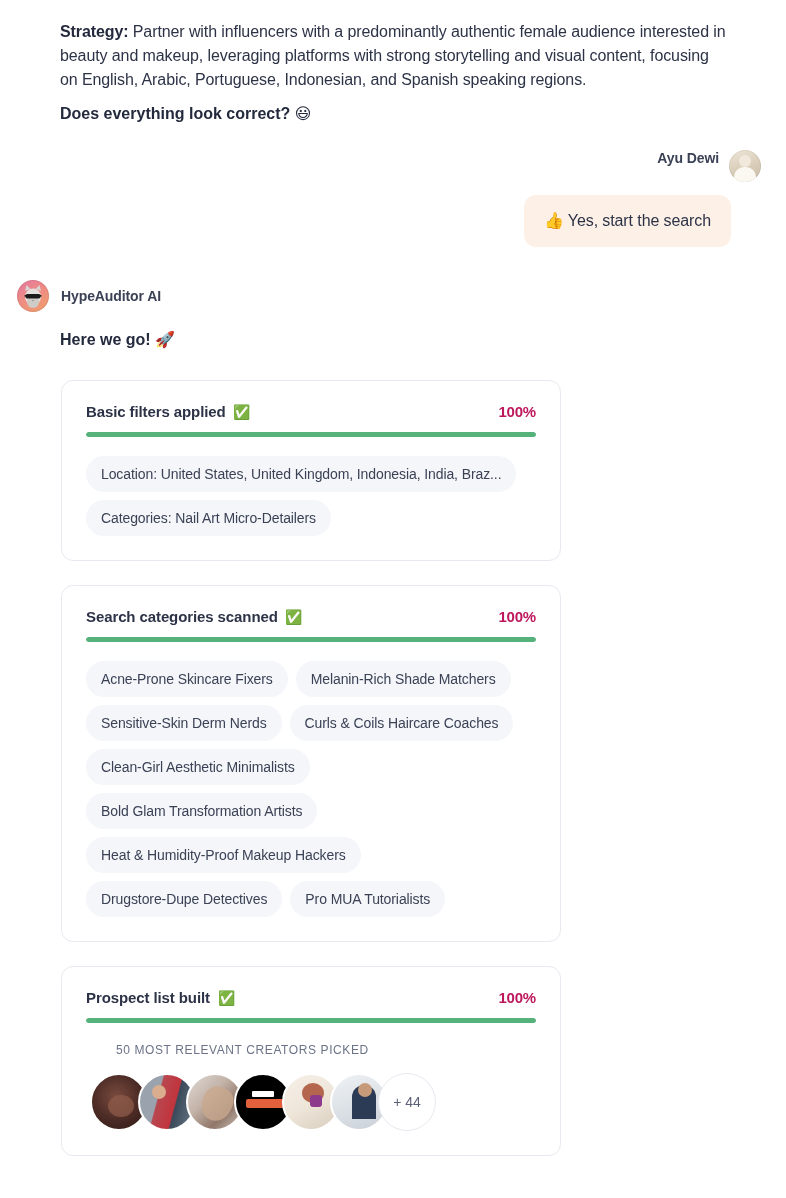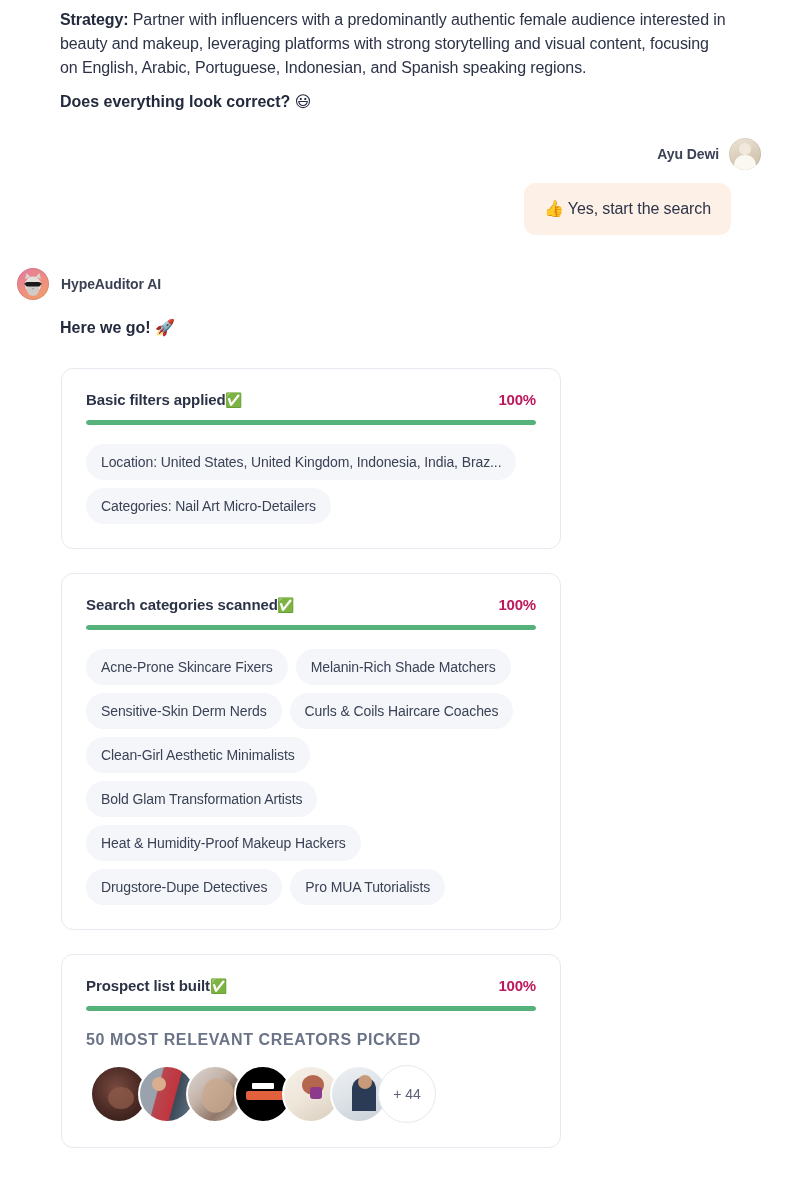--- a/index.html
+++ b/index.html
@@ -23,34 +23,34 @@
   
   .intro {
     padding: 8px 56px 0 60px;
   }
   .intro p {
     font-size: 16px;
     line-height: 24px;
     color: #2d3347;
     margin-bottom: 10px;
     letter-spacing: -0.1px;
+    margin-top: 12px;
   }
   .intro .strong-lead { font-weight: 700; color: #242a3d; }
   .intro .question {
     font-size: 16px;
     font-weight: 700;
     color: #242a3d;
     line-height: 24px;
   }
   .emoji { font-family: "DejaVu Sans", sans-serif; }
 
   
   .user-row {
     display: flex;
-    align-items: center;
     justify-content: flex-end;
     gap: 10px;
     padding: 24px 25px 0 0;
   }
   .user-name {
     font-size: 14px;
     font-weight: 700;
     color: #3b4256;
     letter-spacing: -0.1px;
   }
@@ -139,21 +139,21 @@
     display: flex;
     align-items: center;
     justify-content: space-between;
   }
   .card-title {
     font-size: 15px;
     font-weight: 700;
     color: #2d3347;
     display: flex;
     align-items: center;
-    gap: 0;
+    gap: 8px;
     letter-spacing: -0.1px;
   }
   .check-emoji {
     font-family: "DejaVu Sans", sans-serif;
     font-size: 14px;
     line-height: 1;
   }
   .card-pct {
     font-size: 15px;
     font-weight: 700;
@@ -188,25 +188,26 @@
     line-height: 20px;
     color: #3b4256;
     white-space: nowrap;
     letter-spacing: -0.1px;
   }
   .chips-stack .chip { margin: 0; }
 
   
   .subcaption {
     margin-top: 20px;
-    font-size: 16px;
-    font-weight: 700;
+    font-size: 12px;
+    font-weight: 400;
     letter-spacing: 0.6px;
     color: #6b7387;
     text-transform: uppercase;
+    margin-left: 30px;
   }
   .avatar-stack {
     display: flex;
     align-items: center;
     margin-top: 16px;
     padding-left: 4px;
   }
   .stack-av {
     width: 58px;
     height: 58px;

